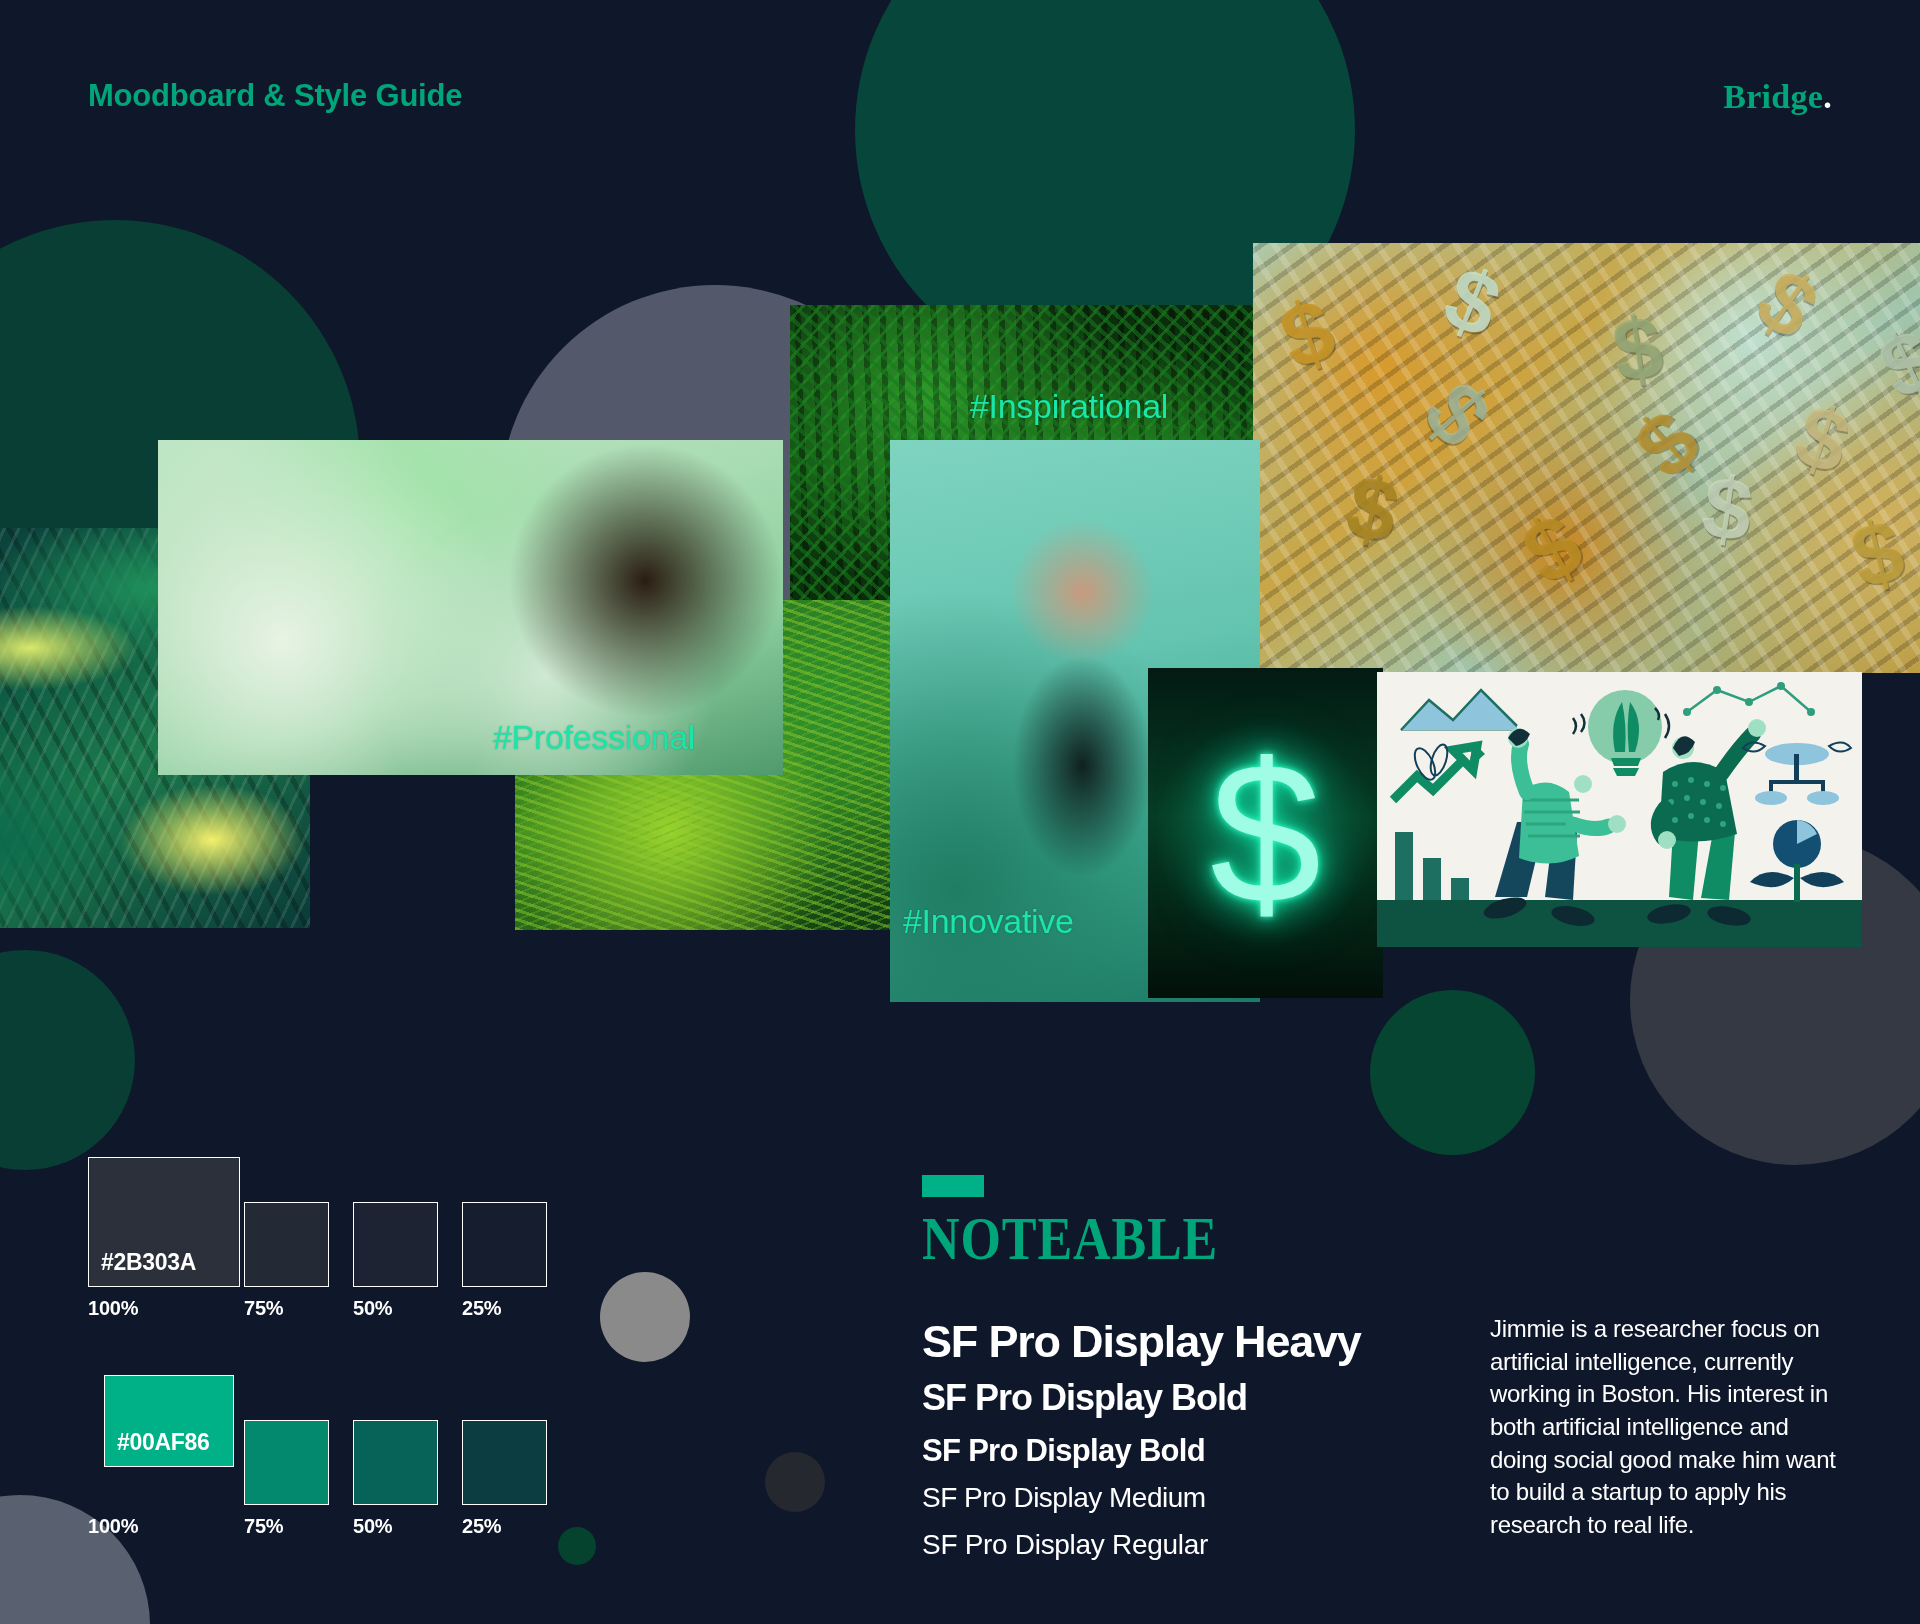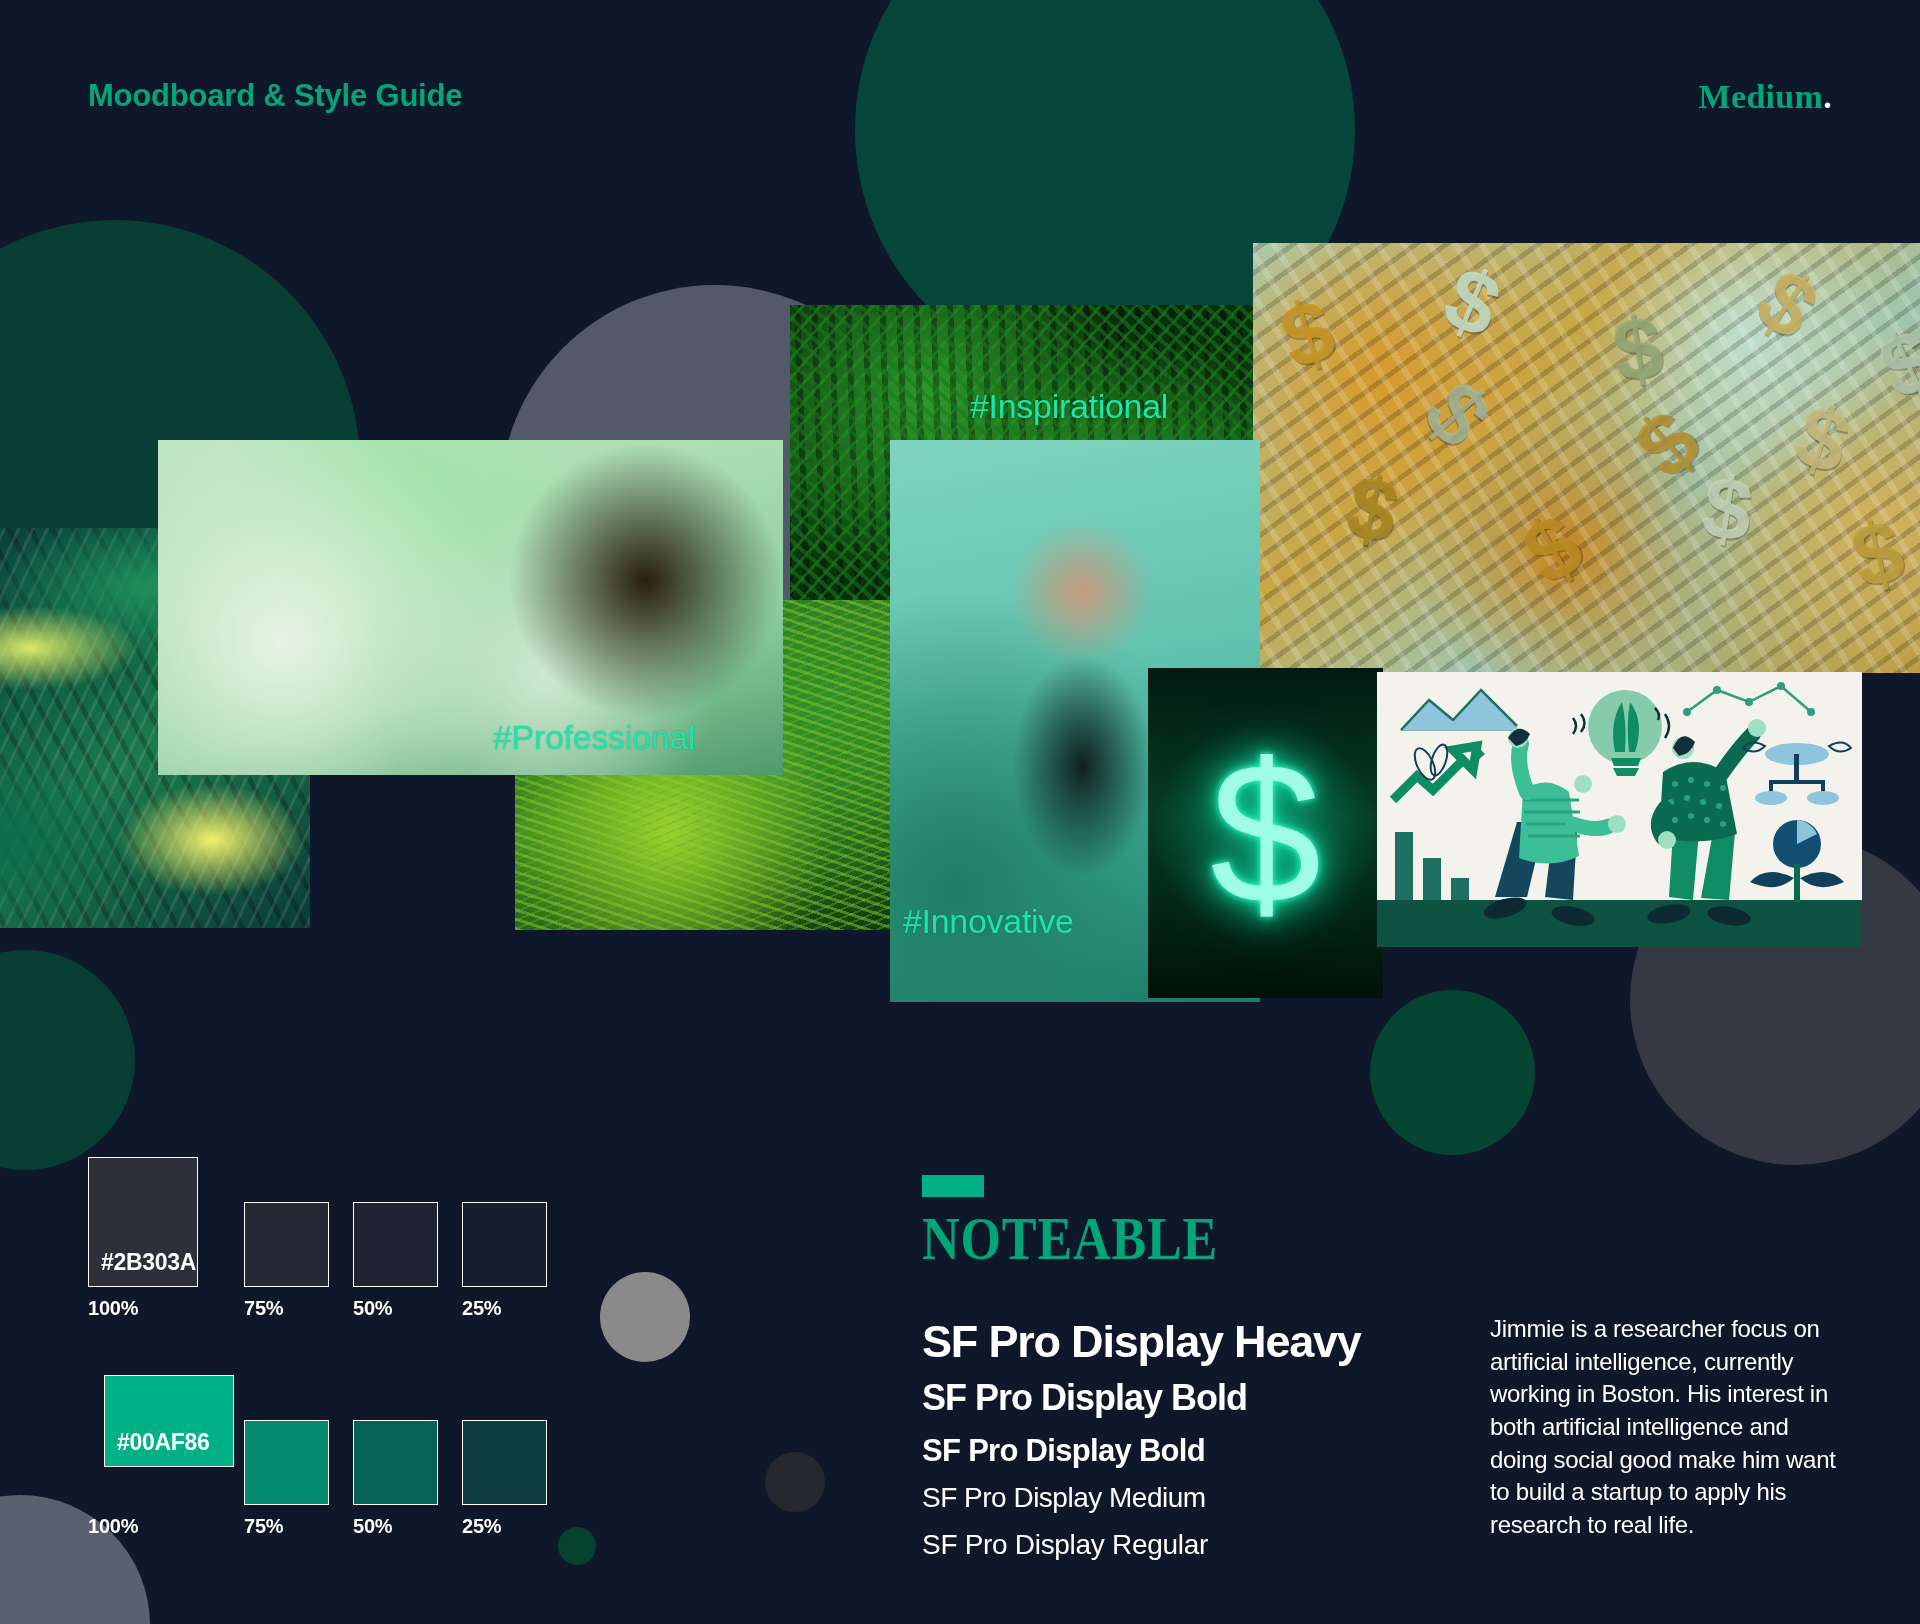--- a/index.html
+++ b/index.html
@@ -169,21 +169,21 @@
 
   <div class="circ" style="left:765px; top:1452px; width:60px; height:60px; background:#25282F;"></div>
 
   <div class="circ" style="left:558px; top:1527px; width:38px; height:38px; background:#05432F;"></div>
 
   <div class="circ" style="left:-110px; top:1495px; width:260px; height:260px; background:#596070;"></div>
 
   <div class="hdr-title">Moodboard &amp; Style Guide</div>
 
   <div class="logo">
-    <span>Medium</span><span class="dot">.</span>
+    <span>Bridge</span><span class="dot">.</span>
   </div>
 
   <div class="tile img-marble" style="left:-40px; top:528px; width:350px; height:400px;"></div>
 
   <div class="tile img-fern" style="left:790px; top:305px; width:470px; height:370px;"></div>
 
   <div class="tile img-moss" style="left:515px; top:600px; width:385px; height:330px;"></div>
 
   <div class="tile" style="left:790px; top:305px; width:470px; height:370px; background:transparent;">
     <div class="cap" style="left:180px; top:82px;">#Inspirational</div>
@@ -302,21 +302,21 @@
       <rect x="417" y="192" width="6" height="38" fill="#0b6b50"></rect>
       <path d="M417 206 q-28 -14 -44 4 q26 12 44 -4 Z" fill="#12405a"></path>
       <path d="M423 206 q28 -14 44 4 q-26 12 -44 -4 Z" fill="#12405a"></path>
 
       <rect x="18" y="160" width="18" height="68" fill="#1d6f61"></rect>
       <rect x="46" y="186" width="18" height="42" fill="#1d6f61"></rect>
       <rect x="74" y="206" width="18" height="22" fill="#1d6f61"></rect>
     </svg>
   </div>
 
-  <div class="sw-box" style="left:88px; top:1157px; width:110px; height:130px; background:#2B303A;">
+  <div class="sw-box" style="left:88px; top:1157px; width:152px; height:130px; background:#2B303A;">
     <div class="sw-hex">#2B303A</div>
   </div>
   <div class="sw-box" style="left:244px; top:1202px; width:85px; height:85px; background:rgba(43,48,58,.75);"></div>
   <div class="sw-box" style="left:353px; top:1202px; width:85px; height:85px; background:rgba(43,48,58,.5);"></div>
   <div class="sw-box" style="left:462px; top:1202px; width:85px; height:85px; background:rgba(43,48,58,.25);"></div>
 
   <div class="sw-pct" style="left:88px; top:1297px;">100%</div>
   <div class="sw-pct" style="left:244px; top:1297px;">75%</div>
   <div class="sw-pct" style="left:353px; top:1297px;">50%</div>
   <div class="sw-pct" style="left:462px; top:1297px;">25%</div>

